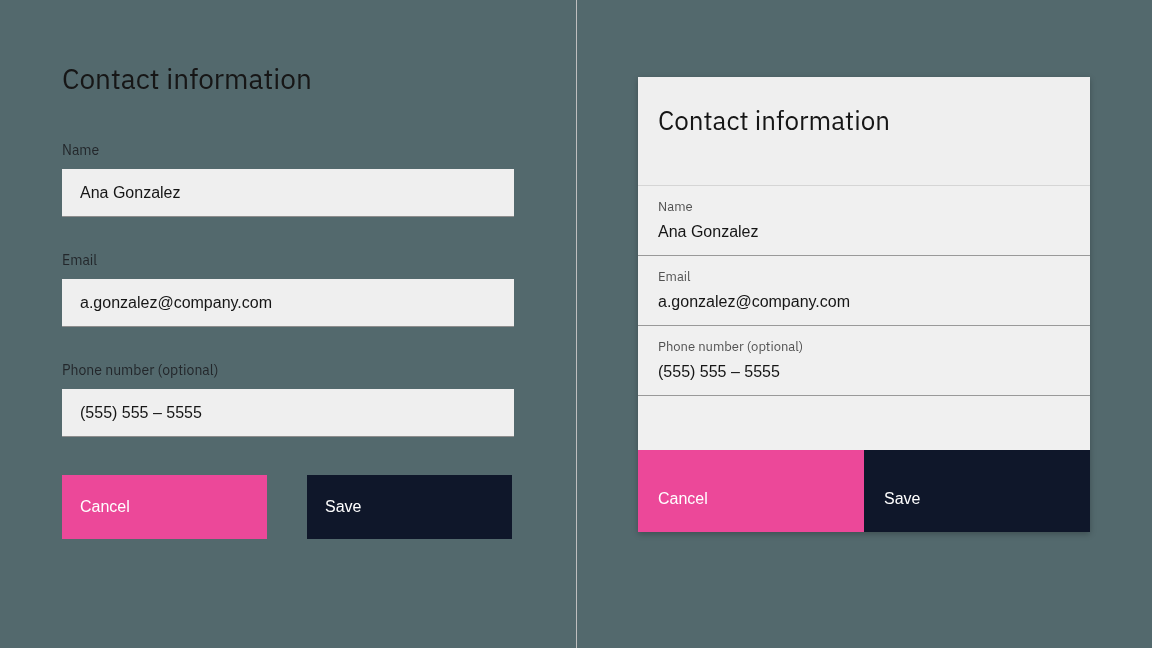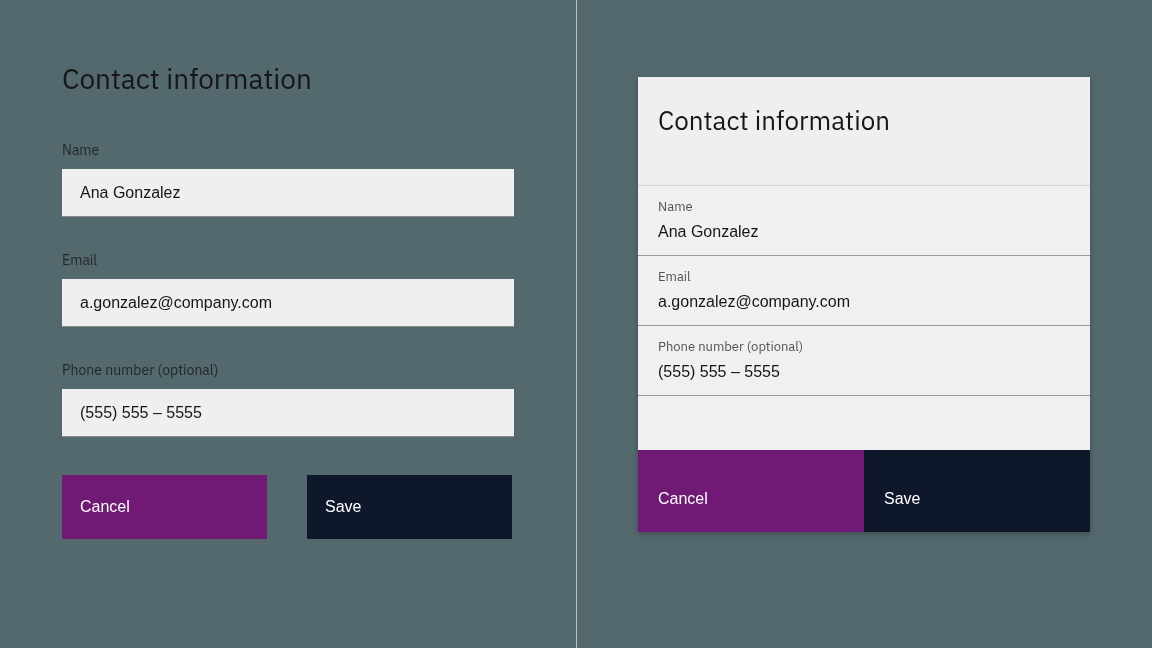--- a/index.html
+++ b/index.html
@@ -57,21 +57,21 @@
   }
   .left-btn {
     width: 205px;
     height: 64px;
     border: none;
     font-size: 16px;
     text-align: left;
     padding-left: 18px;
     cursor: pointer;
   }
-  .btn-cancel { background: #701a75; color: #ffffff; }
+  .btn-cancel { background: #ec4899; color: #ffffff; }
   .btn-save   { background: #0f172a; color: #ffffff; }
 
   
   .right { padding: 77px 62px 0 62px; }
   .modal {
     width: 452px;
     background: #f0f0f0;
     box-shadow: 0 2px 6px rgba(0,0,0,0.25);
     display: flex;
     flex-direction: column;

